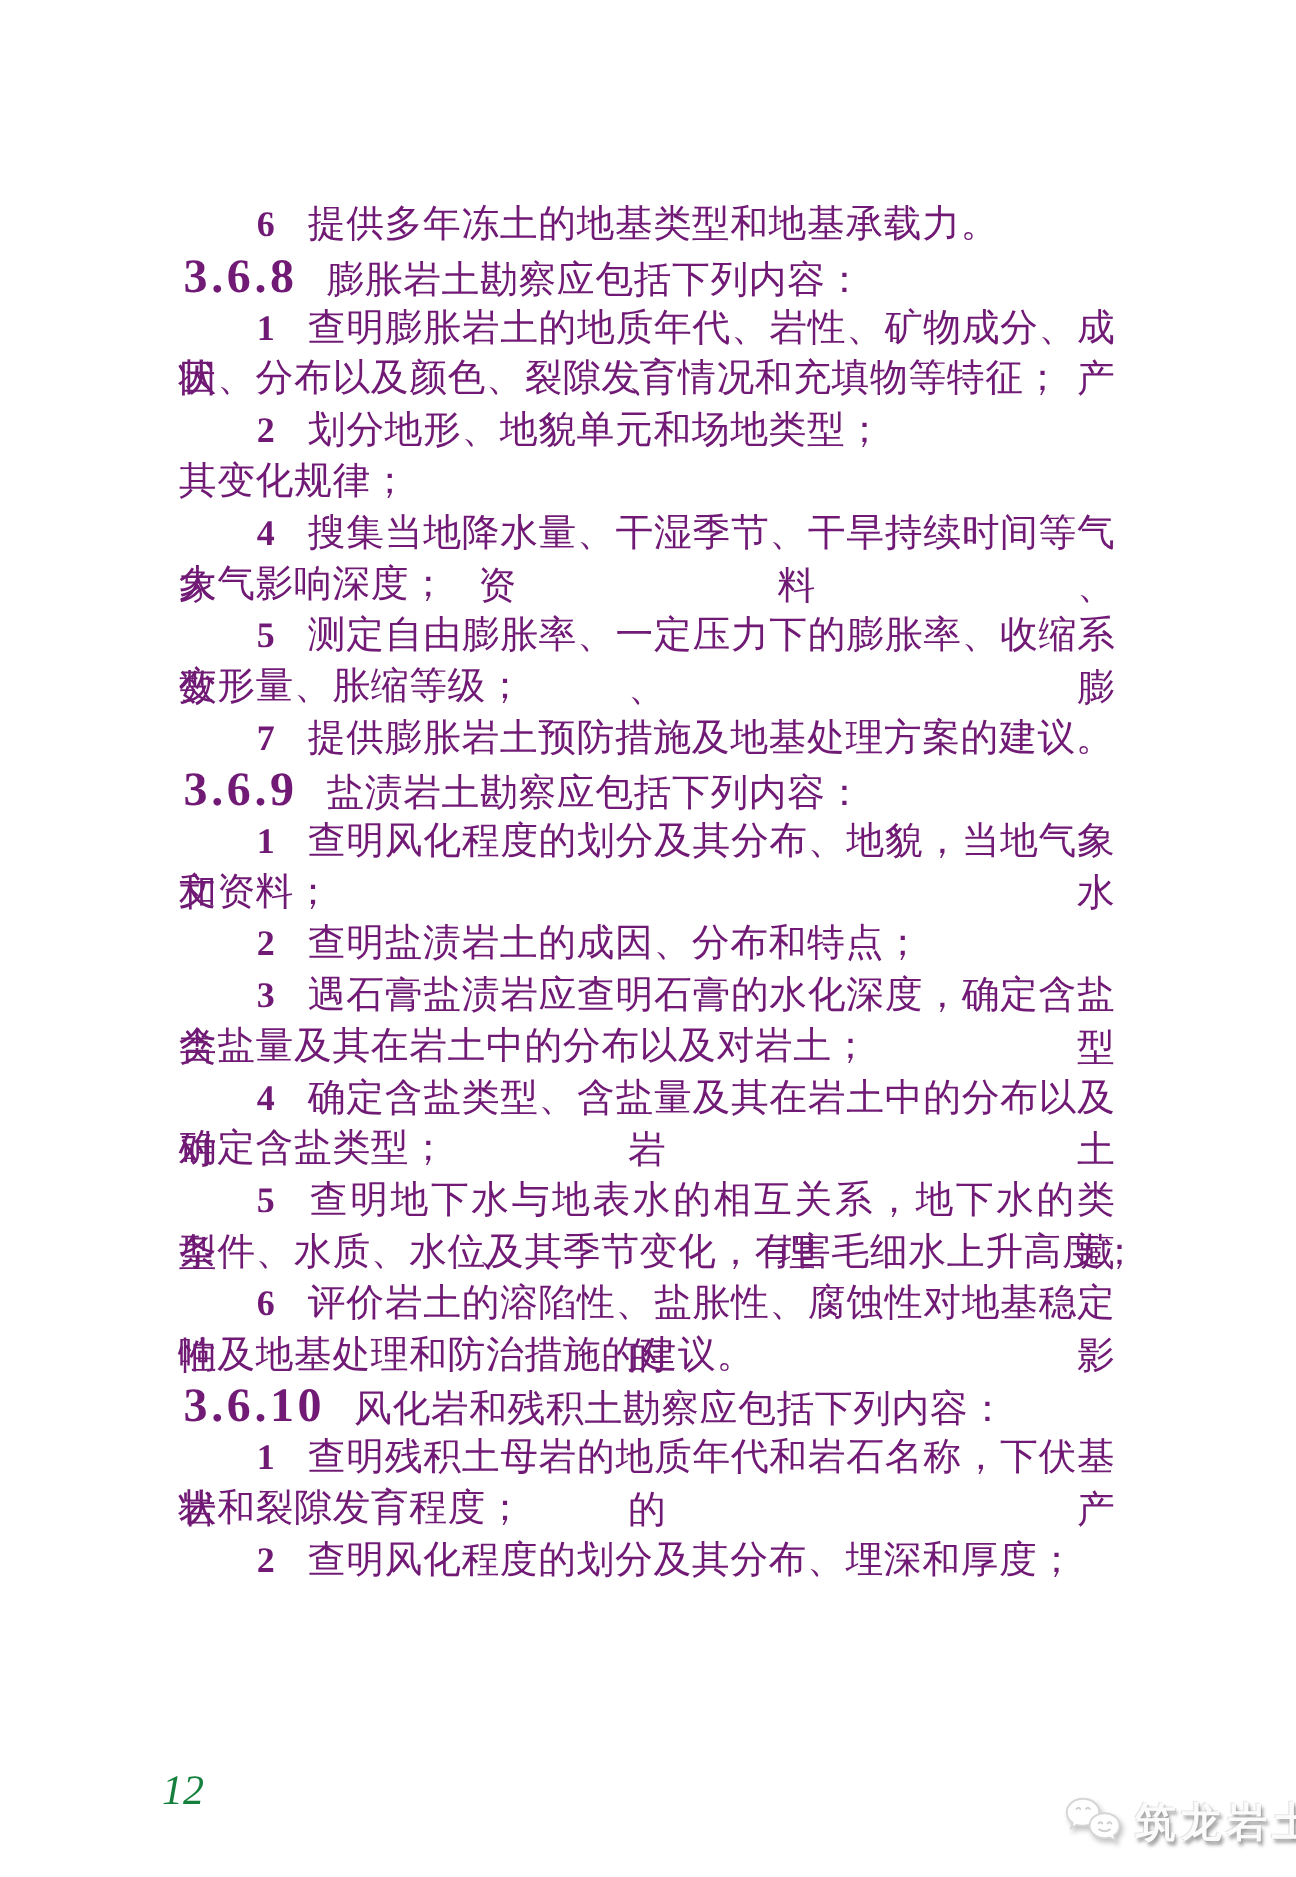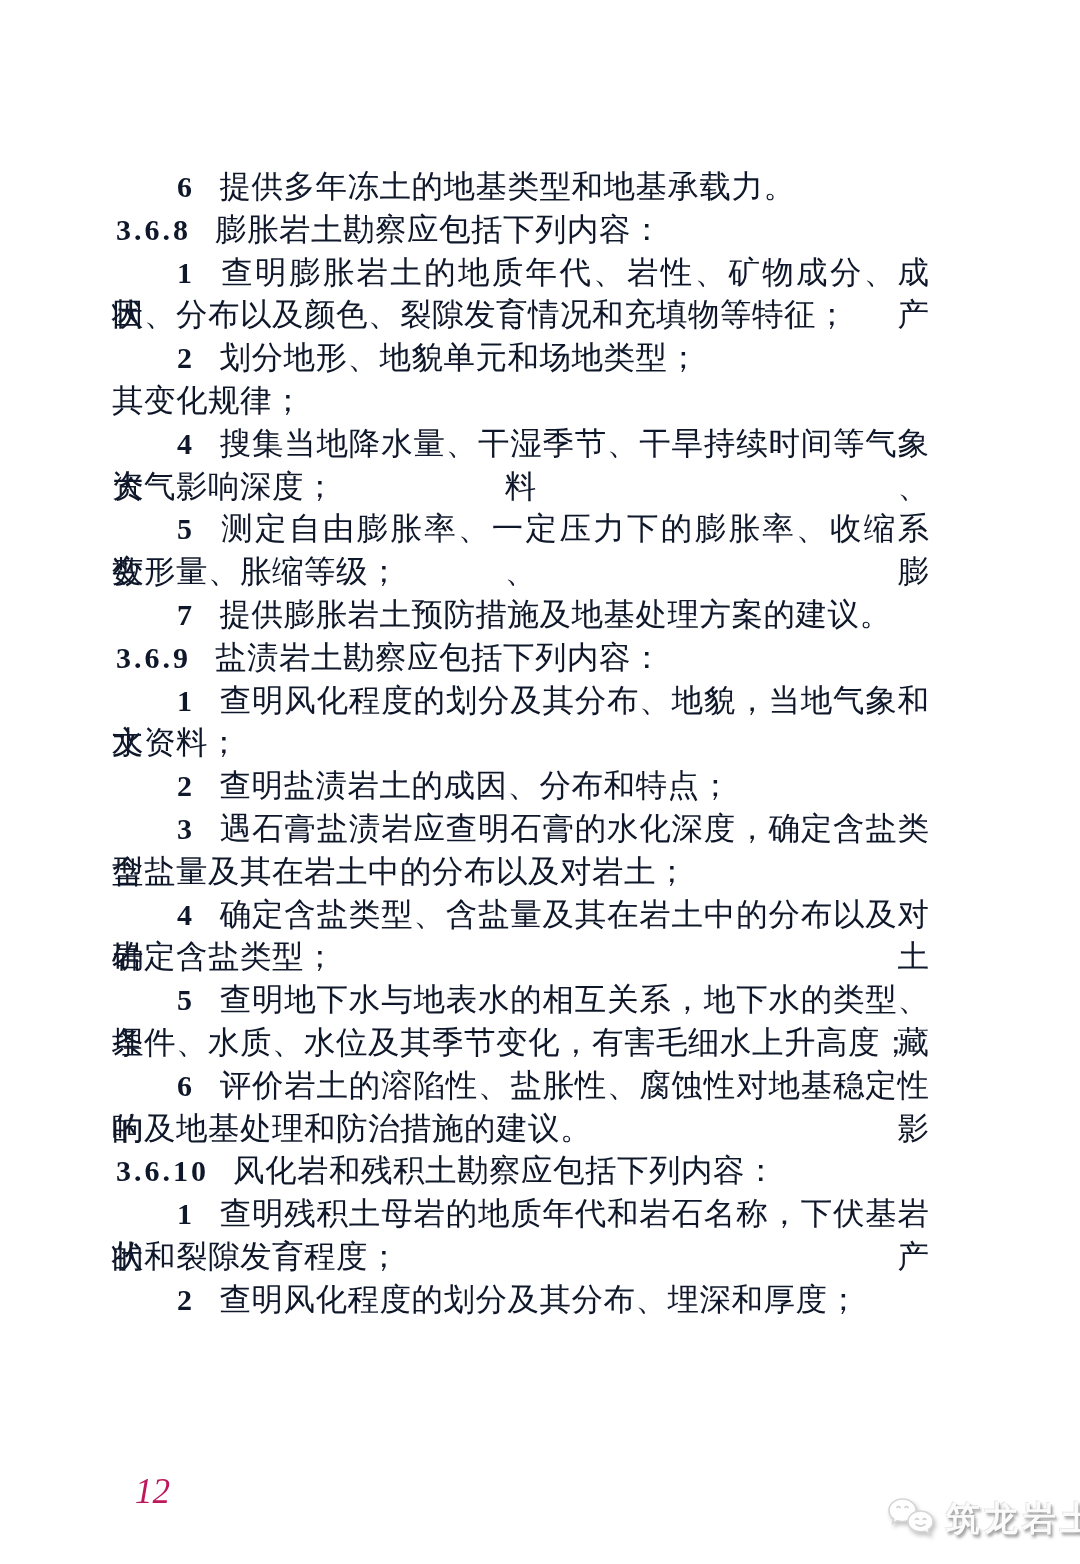--- a/index.html
+++ b/index.html
@@ -18,50 +18,51 @@
   .textblock {
     position: absolute;
     left: 112px;
     top: 166px;
     width: 817px;
   }
   .line {
     height: 42.8px;
     line-height: 42.8px;
     font-size: 31.5px;
-    color: #0f172a;
+    color: #701a75;
     white-space: nowrap;
     letter-spacing: 0.5px;
+    margin-left: 37px;
   }
   .line.fj {
     white-space: normal;
     text-align: justify;
     text-align-last: justify;
     letter-spacing: 0;
   }
   .inum {
     font-weight: bold;
     margin-left: 65px;
     margin-right: 27px;
     font-size: 30px;
   }
   .snum {
     font-weight: bold;
     margin-left: 4px;
     margin-right: 24px;
     letter-spacing: 3px;
-    font-size: 30px;
+    font-size: 40px;
   }
   .pageno {
     position: absolute;
     left: 135px;
     top: 1472px;
     font-size: 35px;
     font-style: italic;
-    color: #be185d;
+    color: #15803d;
     font-family: "Liberation Serif", "DejaVu Serif", serif;
   }
   .watermark {
     position: absolute;
     left: 886px;
     top: 1496px;
     display: flex;
     align-items: center;
     gap: 8px;
   }

